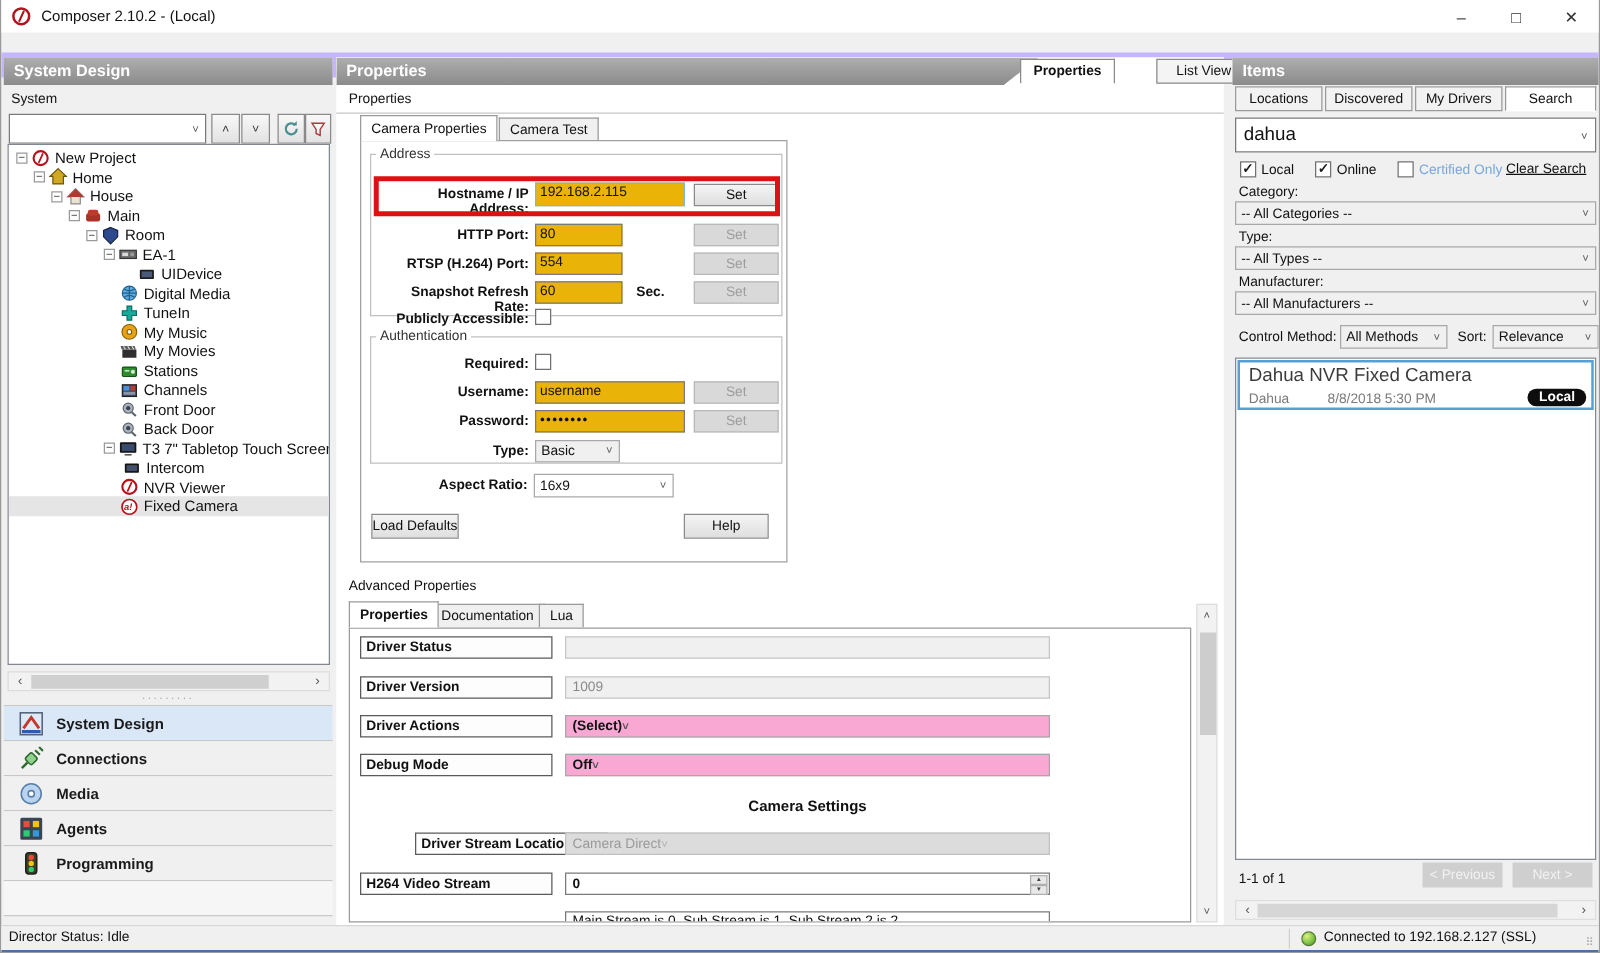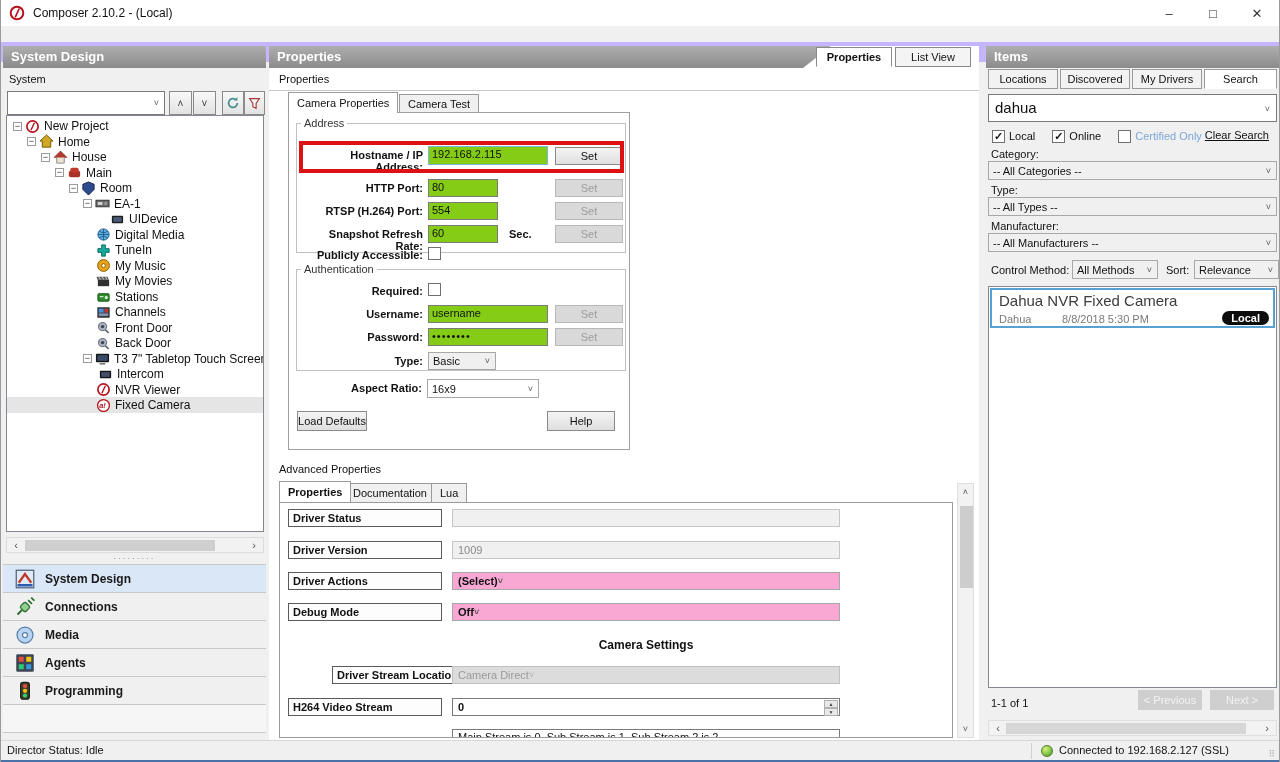--- a/index.html
+++ b/index.html
@@ -67,21 +67,21 @@
     display:flex; align-items:center; justify-content:center; font-size:11px; padding:0 8px; }
   .tab.selected { background:#fff; height:21px; z-index:2; }
   .tab.bold-sel { font-weight:bold; }
   #cam-box { position:absolute; left:19px; top:66px; width:342px; height:338px; background:#fff; border:1px solid #a0a0a0; border-top:1px solid #a0a0a0; }
   fieldset { position:absolute; border:1px solid #c0c0c0; }
   fieldset legend { font-size:11px; color:#333; margin-left:4px; padding:0 3px; }
   #addr-group { left:7px; top:4px; width:330px; height:136px; }
   #auth-group { left:7px; top:150px; width:330px; height:108px; }
   #red-box { position:absolute; left:2px; top:12px; width:325px; height:32px; border:4px solid #dd1111; z-index:3; }
   .frm-label { position:absolute; font-weight:bold; text-align:right; width:120px; }
-  .frm-input { position:absolute; background:#84cc16; border:1px solid #7a7a7a; font-size:11px; padding:1px 3px; }
+  .frm-input { position:absolute; background:#eab308; border:1px solid #7a7a7a; font-size:11px; padding:1px 3px; }
   .set-btn { position:absolute; width:68px; height:18px; }
   #advanced-label { position:absolute; left:10px; top:417px; }
   #adv-box { position:absolute; left:10px; top:456px; width:674px; height:236px; background:#fff; border:1px solid #9a9a9a; overflow:hidden; }
   .adv-name { position:absolute; left:8px; width:154px; height:18px; background:#fdfdfd; border:1px solid #5a5a5a;
     font-weight:bold; display:flex; align-items:center; padding-left:4px; }
   .adv-val { position:absolute; left:172px; width:388px; height:18px; font-size:11px; display:flex; align-items:center; padding:0 5px; position:absolute; }
   .adv-val.tb-dis { background:#f0f0f0; border:1px solid #c6c6c6; color:#8a8a8a; }
   .adv-val.dd { background:#f9a8d4; border:1px solid #a8a8a8; font-weight:bold; }
   .adv-val.dd-dis { background:#dcdcdc; border:1px solid #c0c0c0; color:#9a9a9a; }
   .adv-val.spin { background:#fff; border:1px solid #7a7a7a; font-weight:bold; }
@@ -382,21 +382,21 @@
         </div>
         <div class="nav-item" style="background: rgb(246, 246, 246);"></div>
       </div>
   </div>
 
   <div id="mid-panel">
     <div id="mid-header">
       <div class="gray"></div>
       <span class="htitle">Properties</span>
       <div class="view-tab selected" style="left:547px">Properties</div>
-      <div class="view-tab" style="left:626px">List View</div>
+      <div class="view-tab" style="left:656px">List View</div>
     </div>
     <div id="mid-sublabel">Properties</div>
     <div id="mid-sep"></div>
 
     <div class="tab selected" style="left:19px; top:46px">Camera Properties</div>
     <div class="tab" style="left:130px; top:48px">Camera Test</div>
 
     <div id="cam-box">
 
       <fieldset id="addr-group">

